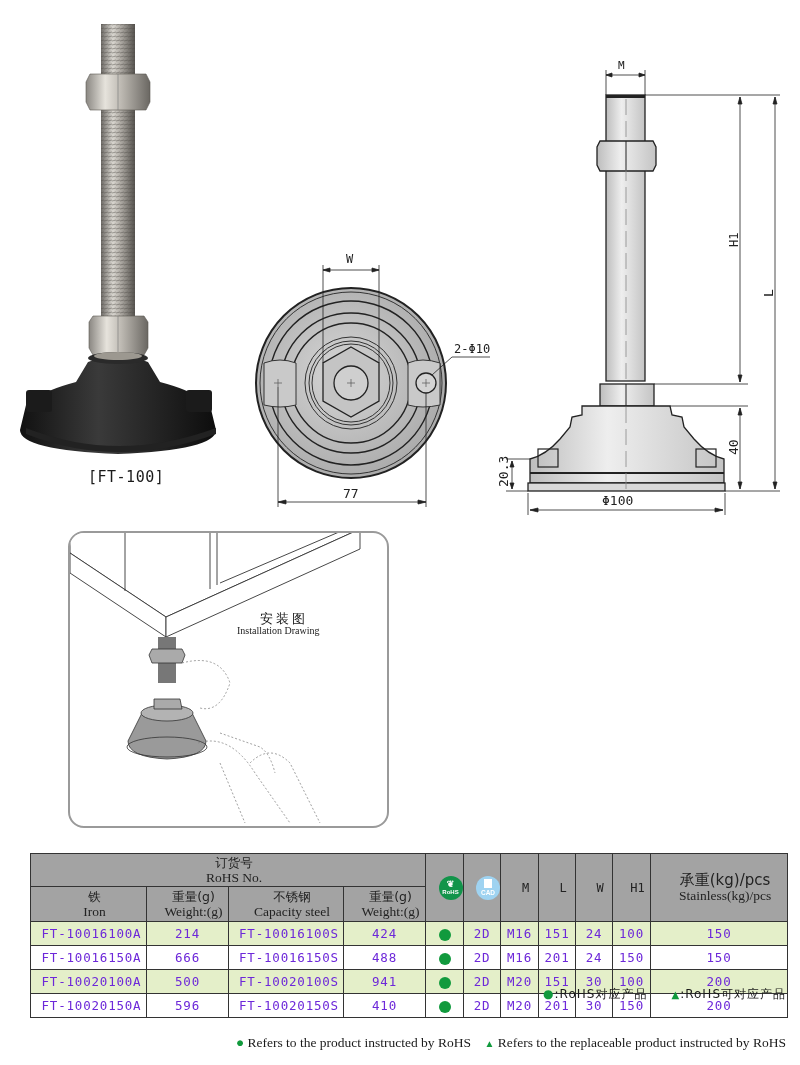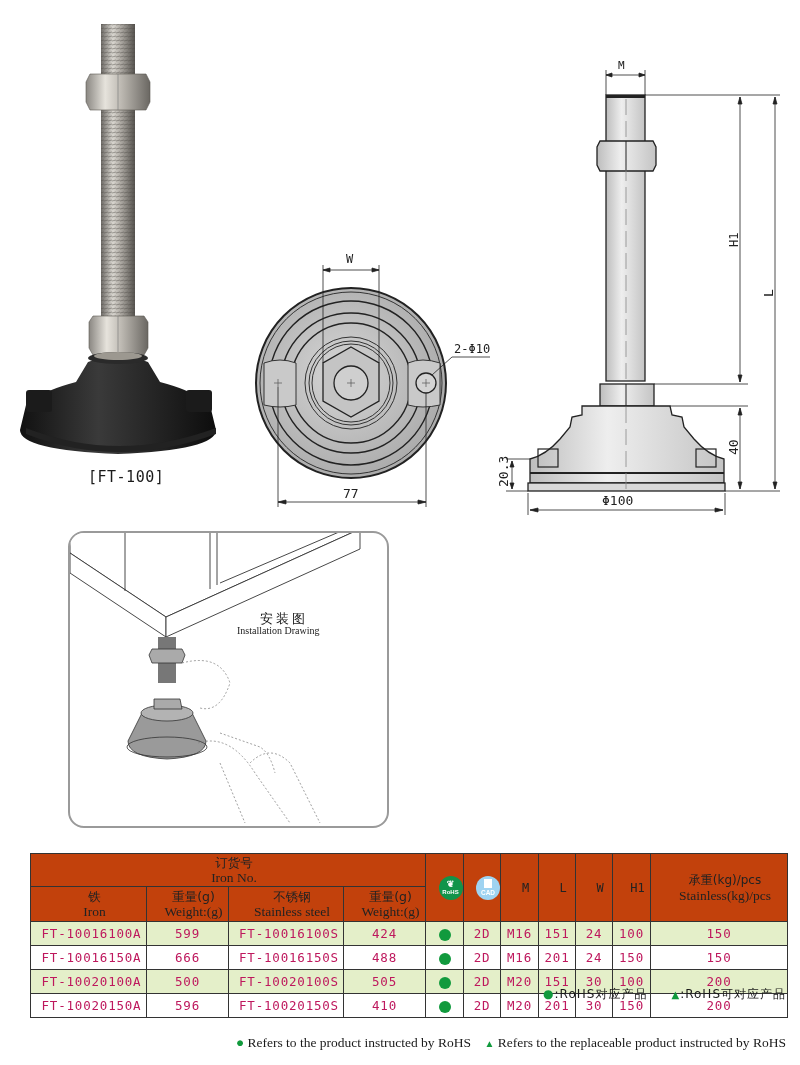--- a/index.html
+++ b/index.html
@@ -11,25 +11,25 @@
   .photo-caption { left: 88px; top: 468px; font-size: 15px; letter-spacing: 0.5px; font-family: "DejaVu Sans Mono", monospace; }
 
   .dim-text { font-family: "DejaVu Sans Mono", monospace; font-size: 12px; fill: #222; }
 
   .install-frame { left: 68px; top: 531px; width: 321px; height: 297px; border: 2px solid #9a9a9a; border-radius: 16px; overflow: hidden; background: #fff; }
   .install-title-cn { position: absolute; left: 190px; top: 77px; font-size: 13px; letter-spacing: 3px; font-family: "DejaVu Sans", sans-serif; }
   .install-title-en { position: absolute; left: 157px; top: 92px; font-size: 10px; font-family: "Liberation Serif", serif; margin-left: 10px; }
 
   table.spec { position: absolute; left: 30px; top: 853px; width: 757px; border-collapse: collapse; table-layout: fixed; font-size: 12px; }
   table.spec td, table.spec th { border: 1.5px solid #333; text-align: center; vertical-align: middle; overflow: hidden; white-space: nowrap; }
-  table.spec th { background: #c2410c; font-weight: normal; color: #222; padding-left: 12px; }
+  table.spec th { background: #a3a3a3; font-weight: normal; color: #222; padding-left: 12px; }
   .th-cn { display: block; font-family: "DejaVu Sans", sans-serif; font-size: 12.5px; line-height: 15px; }
   .th-en { display: block; font-family: "Liberation Serif", serif; font-size: 13.5px; line-height: 15px; }
   .th-sym { font-family: "DejaVu Sans Mono", monospace; font-size: 12px; }
-  table.spec td { height: 24px; font-family: "DejaVu Sans Mono", monospace; font-size: 12.5px; letter-spacing: 0.8px; color: #be185d; }
+  table.spec td { height: 24px; font-family: "DejaVu Sans Mono", monospace; font-size: 12.5px; letter-spacing: 0.8px; color: #6d28d9; }
   tr.row-alt td { background: #e4efc9; }
   tr.row-plain td { background: #ffffff; }
   td.left { text-align: left; padding-left: 6px; }
   .dot { display: inline-block; width: 12px; height: 12px; border-radius: 50%; background: #119a3d; vertical-align: middle; }
 
   .badge-rohs { display: inline-flex; flex-direction: column; align-items: center; justify-content: center; width: 24px; height: 24px; border-radius: 50%; background: #12944a; color: #fff; font-size: 6px; font-weight: bold; font-family: "Liberation Sans", sans-serif; line-height: 7px; }
   .badge-cad { display: inline-flex; flex-direction: column; align-items: center; justify-content: center; width: 24px; height: 24px; border-radius: 50%; background: #9fd3f1; color: #fff; font-size: 6.5px; font-weight: bold; font-family: "Liberation Sans", sans-serif; line-height: 7px; }
 
   .legend-cn { right: 14px; top: 986px; font-size: 12px; font-family: "DejaVu Sans", sans-serif; letter-spacing: 1px; }
   .legend-en { right: 14px; top: 1035px; font-size: 13.5px; font-family: Liberation Serif, serif; }
@@ -232,65 +232,65 @@
       <col style="width:38px">
       <col style="width:37px">
     <col style="width:37px">
       <col style="width:38px">
       <col style="width:137px">
   </colgroup>
   <tbody>
       <tr style="height:33px">
     <th colspan="4">
       <span class="th-cn">订货号</span>
-      <span class="th-en">Iron No.</span>
+      <span class="th-en">RoHS No.</span>
     </th>
     <th rowspan="2">
       <span class="badge-rohs">
         <span style="font-size:9px;line-height:9px;">❦</span>
         <span>RoHS</span>
       </span>
     </th>
     <th rowspan="2">
       <span class="badge-cad">
         <span style="display:inline-block;width:8px;height:9px;background:#fff;margin-bottom:1px;"></span>
         <span>CAD</span>
       </span>
     </th>
     <th rowspan="2" class="th-sym">M</th>
     <th rowspan="2" class="th-sym">L</th>
     <th rowspan="2" class="th-sym">W</th>
     <th rowspan="2" class="th-sym">H1</th>
     <th rowspan="2">
-      <span class="th-cn" style="font-size:12px">承重(kg)/pcs</span>
+      <span class="th-cn" style="font-size:15px">承重(kg)/pcs</span>
       <span class="th-en">Stainless(kg)/pcs</span>
     </th>
   </tr>
   <tr style="height:35px">
     <th>
       <span class="th-cn">铁</span>
       <span class="th-en">Iron</span>
     </th>
     <th>
       <span class="th-cn">重量(g)</span>
       <span class="th-en">Weight:(g)</span>
     </th>
     <th>
       <span class="th-cn">不锈钢</span>
-      <span class="th-en">Stainless steel</span>
+      <span class="th-en">Capacity steel</span>
     </th>
     <th>
       <span class="th-cn">重量(g)</span>
       <span class="th-en">Weight:(g)</span>
     </th>
   </tr>
 
   <tr class="row-alt">
     <td class="left">FT-10016100A</td>
-    <td>599</td>
+    <td>214</td>
     <td class="left">FT-10016100S</td>
     <td>424</td>
     <td><span class="dot"></span></td>
     <td>2D</td>
     <td>M16</td>
     <td>151</td>
     <td>24</td>
     <td>100</td>
     <td>150</td>
   </tr>
@@ -304,21 +304,21 @@
     <td>M16</td>
     <td>201</td>
     <td>24</td>
     <td>150</td>
     <td>150</td>
   </tr>
   <tr class="row-alt">
     <td class="left">FT-10020100A</td>
     <td>500</td>
     <td class="left">FT-10020100S</td>
-    <td>505</td>
+    <td>941</td>
     <td><span class="dot"></span></td>
     <td>2D</td>
     <td>M20</td>
     <td>151</td>
     <td>30</td>
     <td>100</td>
     <td>200</td>
   </tr>
   <tr class="row-plain">
     <td class="left">FT-10020150A</td>

